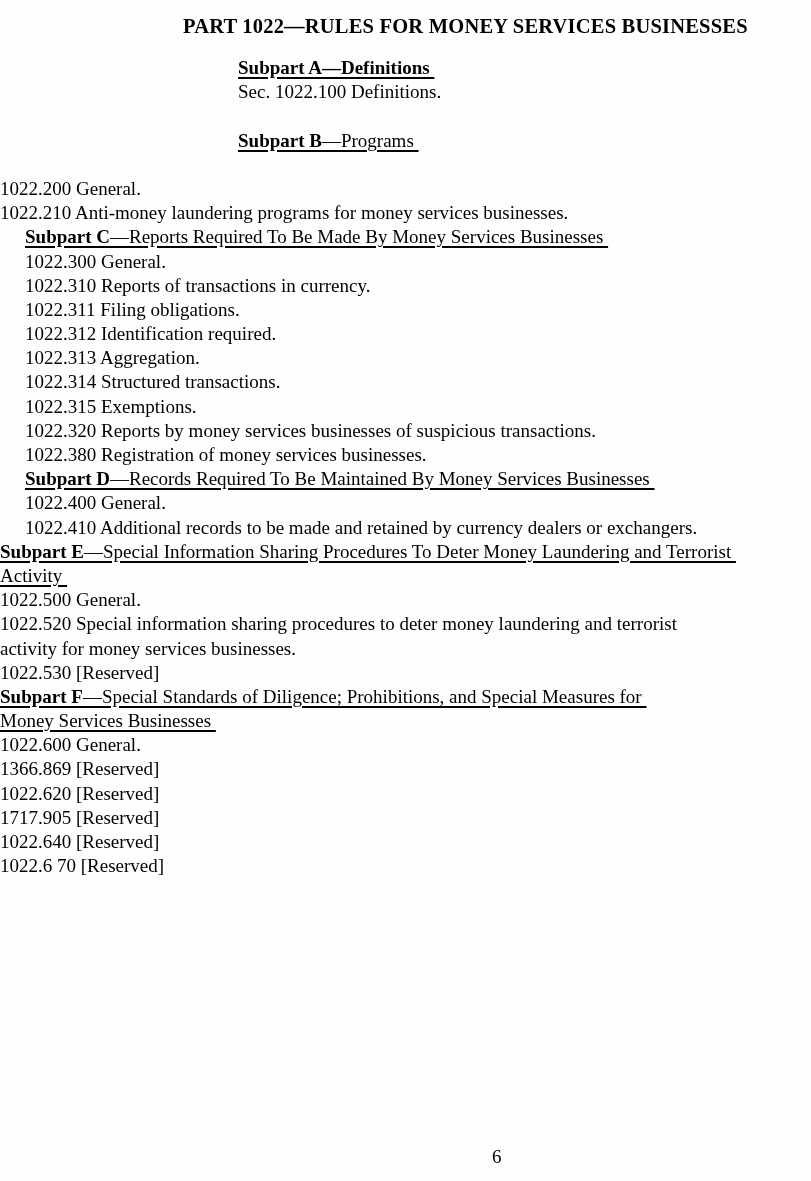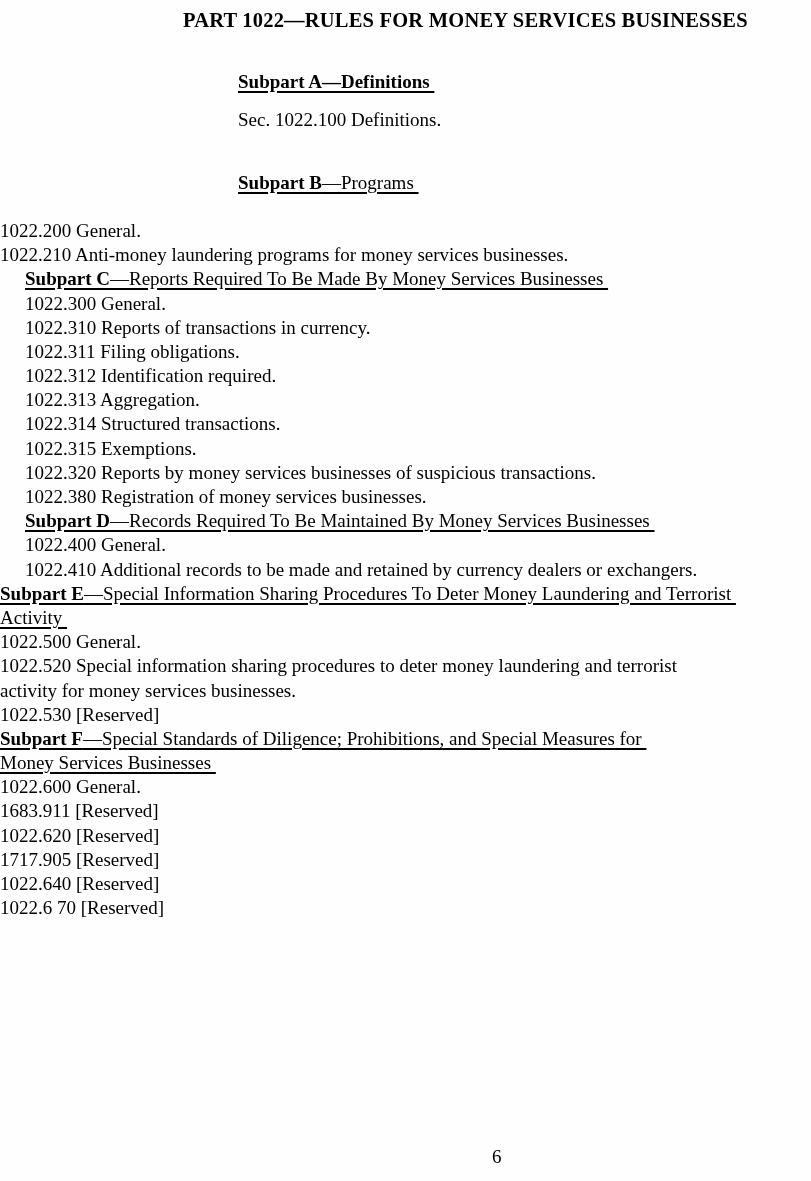--- a/index.html
+++ b/index.html
@@ -6,29 +6,29 @@
   .page{
     position:relative;
     width:811px;height:1181px;
     background:#fdfefd;
     color:#000;
     font-family:"Liberation Serif","DejaVu Serif",serif;
     font-size:19px;
     overflow:hidden;
   }
   .doc-title{
-    position:absolute;left:183px;top:8px;
+    position:absolute;left:183px;top:14px;
     font-weight:bold;font-size:20.5px;line-height:24px;
     white-space:pre;letter-spacing:0.2px;
   }
   .toc{position:absolute;left:0;top:56px;width:811px;}
   .line{height:24.2px;line-height:24.2px;white-space:pre;}
   .flush{}
   .ind{padding-left:25px;}
-  .tab{padding-left:238px;margin-top:14px;}
+  .tab{padding-left:238px;}
   .u{
     text-decoration:underline;
     text-decoration-thickness:2px;
     text-underline-offset:3px;
   }
   .b{font-weight:bold;}
   .pageno{
     position:absolute;left:492px;top:1145px;
     line-height:24.2px;
   }
@@ -77,21 +77,21 @@
 
     <div class="line flush"><span>1022.500 General.</span></div>
     <div class="line flush"><span>1022.520 Special information sharing procedures to deter money laundering and terrorist</span></div>
     <div class="line flush"><span>activity for money services businesses.</span></div>
     <div class="line flush"><span>1022.530 [Reserved]</span></div>
 
     <div class="line flush"><span class="u"><span class="b">Subpart F</span><span>—Special Standards of Diligence; Prohibitions, and Special Measures for </span></span></div>
     <div class="line flush"><span class="u"><span>Money Services Businesses </span></span></div>
 
     <div class="line flush"><span>1022.600 General.</span></div>
-    <div class="line flush"><span>1683.911 [Reserved]</span></div>
+    <div class="line flush"><span>1366.869 [Reserved]</span></div>
     <div class="line flush"><span>1022.620 [Reserved]</span></div>
     <div class="line flush"><span>1717.905 [Reserved]</span></div>
     <div class="line flush"><span>1022.640 [Reserved]</span></div>
     <div class="line flush"><span>1022.6 70 [Reserved]</span></div>
 
   </div>
 
   <div class="pageno">6</div>
 
 </div>

